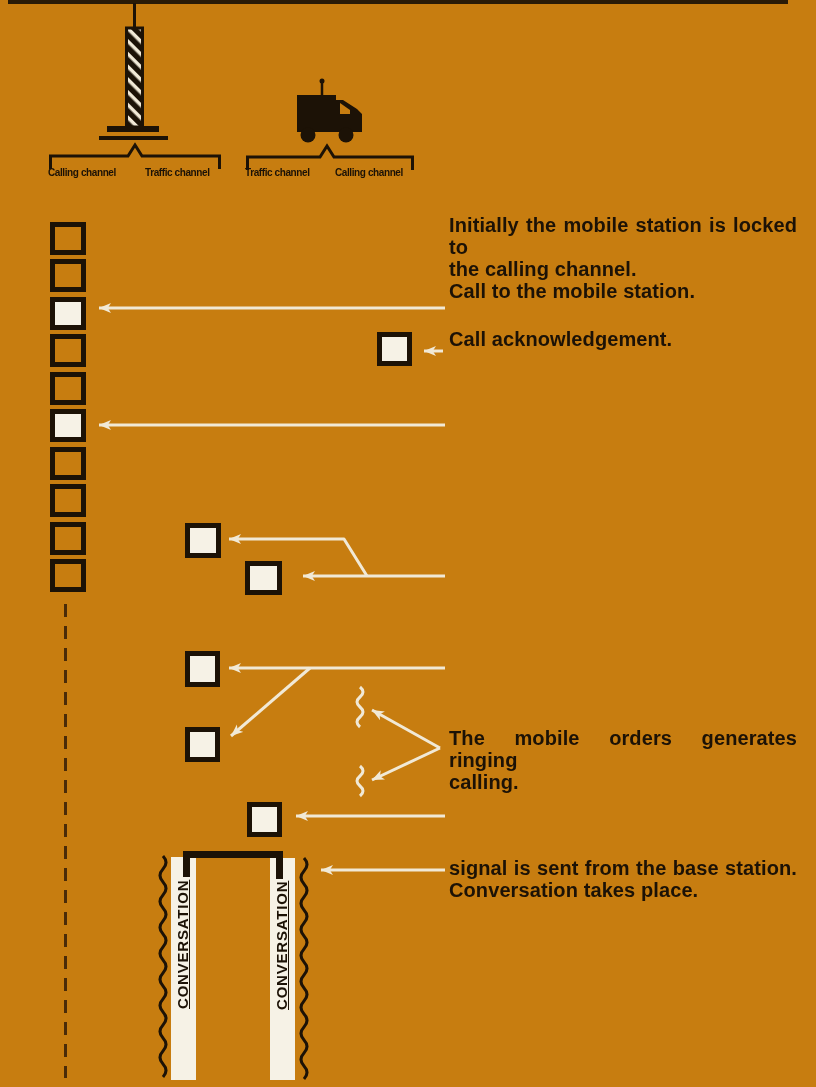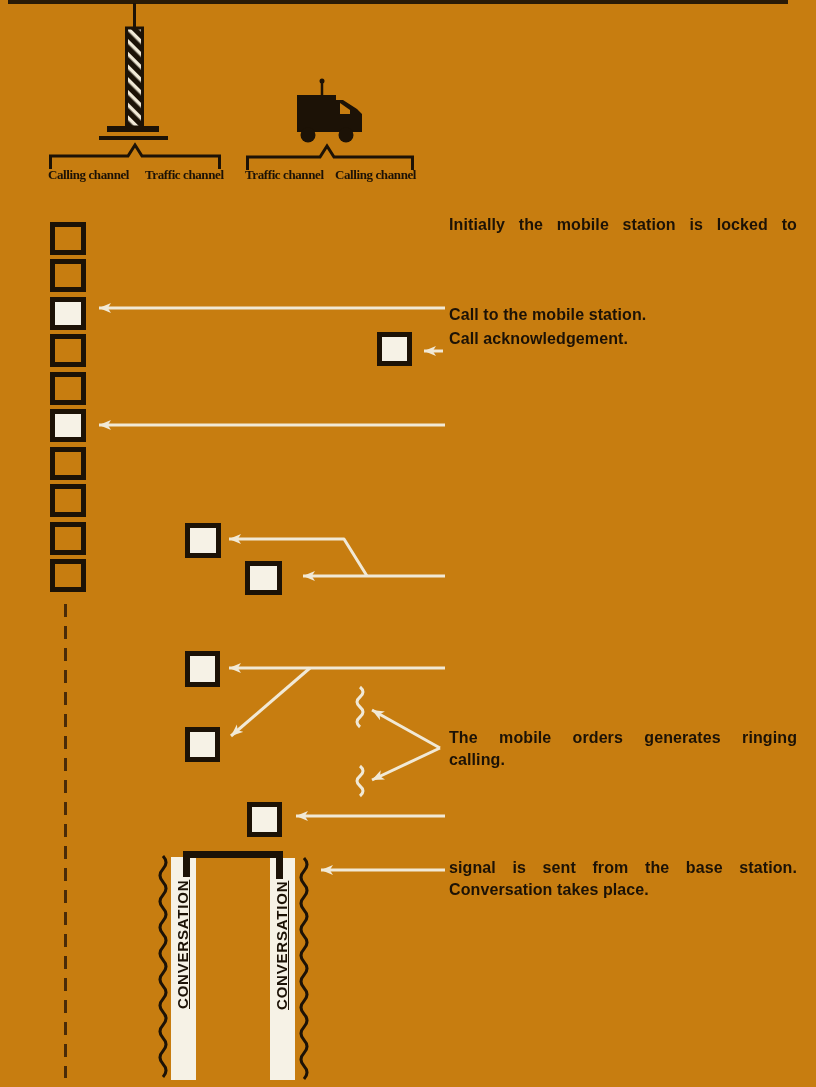--- a/index.html
+++ b/index.html
@@ -20,28 +20,28 @@
   .wave{stroke:var(--ink,#1c1206);stroke-width:3;fill:none;}
   .squig{stroke:var(--cream,#f1e9d6);stroke-width:3;fill:none;}
 
   .sq{position:absolute;left:50px;width:26px;height:23px;border:5px solid var(--ink,#1c1206);background:transparent;}
   .sq.sig{background:var(--paper,#f6f2e6);}
   .sqw{position:absolute;border:5px solid var(--ink,#1c1206);background:var(--paper,#f6f2e6);}
 
   .dashline{position:absolute;left:64px;top:604px;width:3px;height:474px;
     background:repeating-linear-gradient(180deg,var(--dash,#4a2b08) 0 13px,transparent 13px 22px);}
 
-  .chlabel{position:absolute;top:167px;font-weight:bold;font-size:13px;letter-spacing:-0.4px;color:var(--ink,#1c1206);white-space:nowrap;font-family:Liberation Serif, serif;}
+  .chlabel{position:absolute;top:167px;font-weight:bold;font-size:10px;letter-spacing:-0.4px;color:var(--ink,#1c1206);white-space:nowrap;}
 
   .convbar{position:absolute;width:25px;background:var(--paper,#f6f2e6);}
   .conv-label{position:absolute;left:3px;top:152px;transform-origin:0 0;transform:rotate(-90deg);
     font-weight:bold;font-size:15px;letter-spacing:0.8px;color:var(--ink,#1c1206);
     text-decoration:underline;white-space:nowrap;}
 
-  .step{position:absolute;left:449px;width:348px;font-weight:bold;font-size:16px;line-height:22px;
+  .step{position:absolute;left:449px;width:348px;font-weight:bold;font-size:20px;line-height:22px;
     color:var(--ink,#1c1206);letter-spacing:0.1px;}
   .step .j{text-align:justify;text-align-last:justify;}
 </style>
 </head>
 <body>
 
 <div id="stage">
 
   <div class="topstrip"></div>
 
@@ -122,22 +122,23 @@
     <path class="squig" d="M360,687 q6,5 0,10 q-6,5 0,10 q6,5 0,10 q-6,5 0,10"></path>
     <path class="squig" d="M360,766 q6,5 0,10 q-6,5 0,10 q6,5 0,10"></path>
 
     <path class="ink-s" stroke-width="7" d="M186.5,877 L186.5,854.5 L279.5,854.5 L279.5,879"></path>
     <path class="wave" d="M163,856 q6,6.5 0,13 q-6,6.5 0,13 q6,6.5 0,13 q-6,6.5 0,13 q6,6.5 0,13 q-6,6.5 0,13 q6,6.5 0,13 q-6,6.5 0,13 q6,6.5 0,13 q-6,6.5 0,13 q6,6.5 0,13 q-6,6.5 0,13 q6,6.5 0,13 q-6,6.5 0,13 q6,6.5 0,13 q-6,6.5 0,13 q6,6.5 0,13"></path>
     <path class="wave" d="M304,858 q6,6.5 0,13 q-6,6.5 0,13 q6,6.5 0,13 q-6,6.5 0,13 q6,6.5 0,13 q-6,6.5 0,13 q6,6.5 0,13 q-6,6.5 0,13 q6,6.5 0,13 q-6,6.5 0,13 q6,6.5 0,13 q-6,6.5 0,13 q6,6.5 0,13 q-6,6.5 0,13 q6,6.5 0,13 q-6,6.5 0,13 q6,6.5 0,13"></path>
   </svg>
 
   <div class="step" style="top:214px">
     <div class="j">Initially the mobile station is locked to</div>
+    <div>the calling channel.</div>
   </div>
-  <div class="step" style="top:304px">
+  <div class="step" style="top:280px">
     <div>Call to the mobile station.</div>
   </div>
   <div class="step" style="top:328px">
     <div>Call acknowledgement.</div>
   </div>
   <div class="step" style="top:727px">
     <div class="j">The mobile orders generates ringing</div>
     <div>calling.</div>
   </div>
   <div class="step" style="top:857px">

